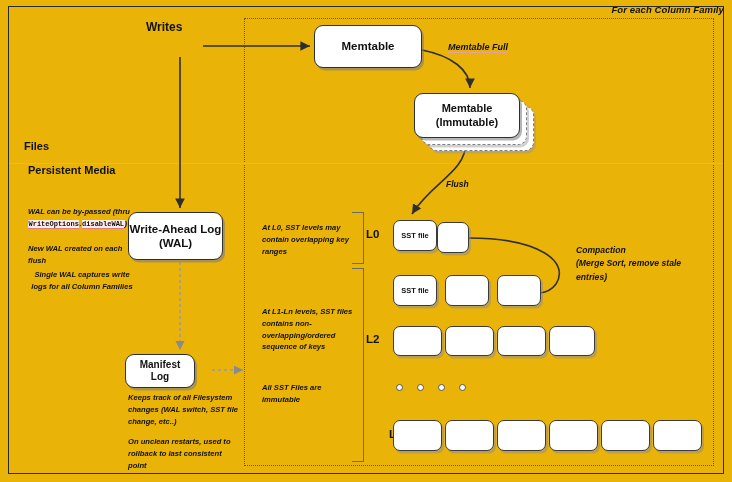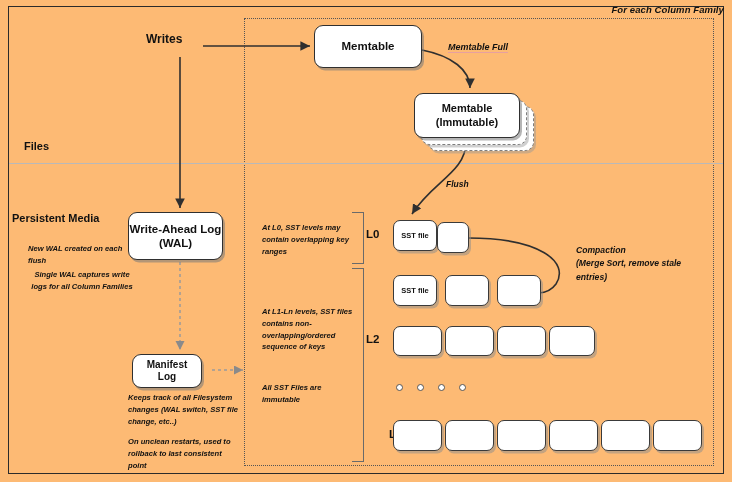--- a/index.html
+++ b/index.html
@@ -1,49 +1,49 @@
 <!DOCTYPE html>
 <html><head>
 <meta charset="utf-8">
 <style>
   html,body{margin:0;padding:0;background:#ffffff;}
   body{font-family:"Liberation Sans","DejaVu Sans",sans-serif;}
-  #stage{position:relative;width:732px;height:482px;background:#fdba74;overflow:hidden;}
+  #stage{position:relative;width:732px;height:482px;background:#eab308;overflow:hidden;}
 
   .frame{position:absolute;left:8px;top:6px;width:716px;height:468px;border:1.5px solid #2b2b2b;box-sizing:border-box;}
 
   .cf-box{position:absolute;left:244px;top:18px;width:470px;height:448px;
           border:1.6px dotted #555;box-sizing:border-box;}
 
   .cf-title{position:absolute;left:560px;top:4px;width:164px;text-align:right;
             font-style:italic;font-size:9.5px;color:#111;font-weight:600;letter-spacing:.1px;}
 
   .divider{position:absolute;left:9px;top:163px;width:714px;height:0;border-top:1px solid #b9b9b9;}
 
   .lbl{position:absolute;font-weight:bold;color:#111;white-space:nowrap;}
   .lbl-memory{left:24px;top:140px;font-size:11px;}
-  .lbl-persist{left:12px;top:164px;font-size:11px;margin-top:48px;}
-  .lbl-writes{left:146px;top:32px;font-size:12px;}
+  .lbl-persist{left:28px;top:164px;font-size:11px;}
+  .lbl-writes{left:146px;top:20px;font-size:12px;}
 
   
   .node{position:absolute;box-sizing:border-box;background:#fff;border:1.6px solid #2f2f2f;
         border-radius:9px;display:flex;align-items:center;justify-content:center;
         text-align:center;font-weight:bold;color:#111;
         box-shadow:2px 2.5px 0 rgba(120,120,120,.55);}
   .node span{display:block;line-height:1.25;}
 
   .n-memtable{left:314px;top:25px;width:108px;height:43px;font-size:11.5px;}
   .n-immutable{left:414px;top:93px;width:106px;height:45px;font-size:11px;z-index:3;}
   .ghost{position:absolute;box-sizing:border-box;background:#fff;border:1.4px dashed #7e7e7e;
          border-radius:9px;box-shadow:2px 2.5px 0 rgba(150,150,150,.45);}
   .g1{left:421px;top:100px;width:106px;height:45px;z-index:2;}
   .g2{left:428px;top:106px;width:106px;height:45px;z-index:1;}
 
   .n-wal{left:128px;top:212px;width:95px;height:48px;font-size:11.5px;}
-  .n-manifest{left:132px;top:354px;width:70px;height:34px;font-size:10px;}
+  .n-manifest{left:125px;top:354px;width:70px;height:34px;font-size:10px;}
 
   
   .sst{position:absolute;box-sizing:border-box;background:#fff;border:1.4px solid #3a3a3a;
        border-radius:7px;display:flex;align-items:center;justify-content:center;
        font-size:7.5px;font-weight:bold;color:#111;
        box-shadow:2px 2.5px 0 rgba(140,140,140,.5);}
 
   
   .note{position:absolute;font-style:italic;font-size:7.6px;line-height:1.55;color:#111;font-weight:600;}
   .note code{font-family:"Liberation Mono","DejaVu Sans Mono",monospace;font-style:normal;
@@ -143,20 +143,23 @@
   <div class="note n-mtfull">
     <span class="ul">Memtable Full</span>
   </div>
   <div class="note n-flush">Flush</div>
   <div class="note n-compact">
     <div>Compaction</div>
     <div>(Merge Sort, remove stale</div>
     <div>entries)</div>
   </div>
 
+  <div class="note n-wal1">
+    <span>WAL can be by-passed (thru </span><code>WriteOptions</code><span>.</span><code>disableWAL</code><span>)</span>
+  </div>
   <div class="note n-wal2">New WAL created on each flush</div>
   <div class="note n-wal3">Single WAL captures write logs for all Column Families</div>
   <div class="note n-man1">Keeps track of all Filesystem changes (WAL switch, SST file change, etc..)</div>
   <div class="note n-man2">On unclean restarts, used to rollback to last consistent point</div>
 
   <div class="note n-l0">At L0, SST levels may contain overlapping key ranges</div>
   <div class="note n-l1n">At L1-Ln levels, SST files contains non-overlapping/ordered sequence of keys</div>
   <div class="note n-imm">All SST Files are immutable</div>
 
   <div class="bracket" style="left:352px;top:212px;width:12px;height:52px;"></div>

